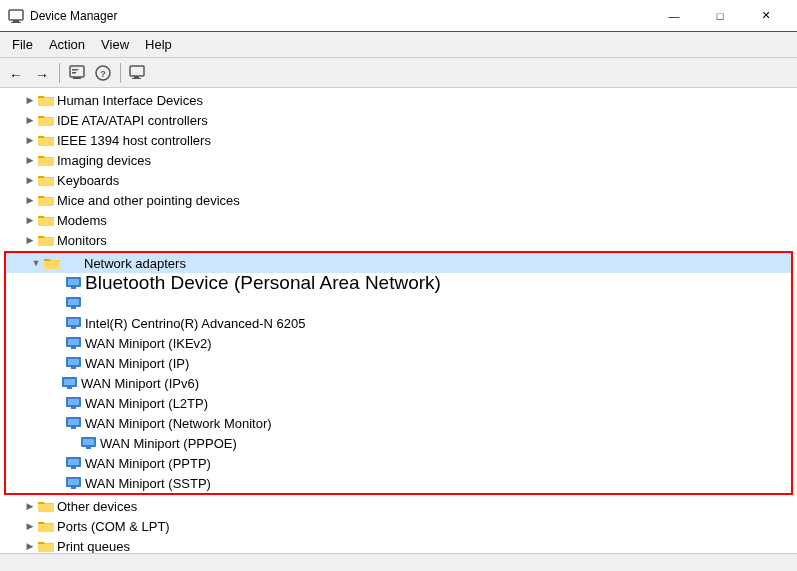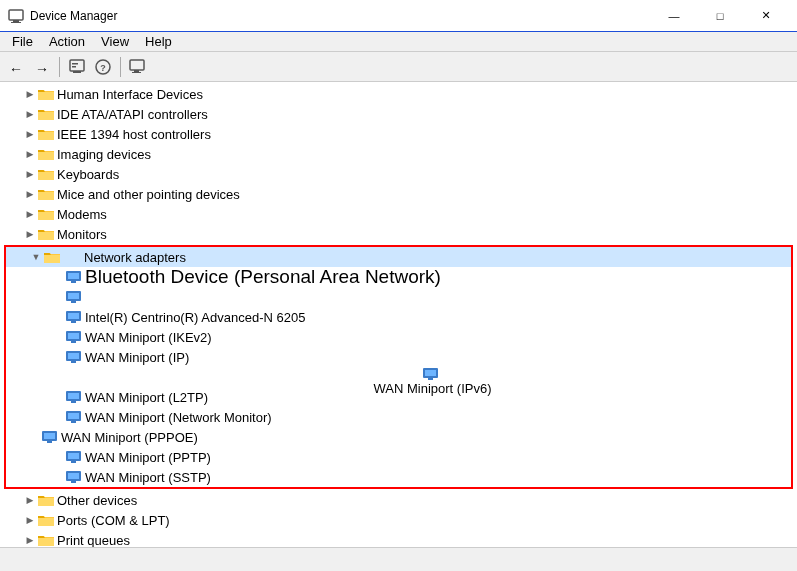--- a/index.html
+++ b/index.html
@@ -46,21 +46,21 @@
       align-items: center;
       justify-content: center;
       cursor: pointer;
       font-size: 11px;
       color: #000;
     }
 
     
     .menu-bar {
       background: #f0f0f0;
-      height: 20px;
+      height: 26px;
       display: flex;
       align-items: center;
       padding: 0 4px;
       border-bottom: 1px solid #ccc;
     }
     .menu-item {
       padding: 2px 8px;
       cursor: pointer;
       font-size: 13px;
       color: #000;
@@ -338,21 +338,21 @@
       <span style="display:inline-flex;width:16px;height:16px;"></span>
       <span style="display:inline-flex;align-items:center;margin-right:3px;">
             <svg width="16" height="14" viewBox="0 0 16 14">
       <rect x="0" y="1" width="15" height="10" rx="1" fill="#3B7BC8"></rect>
       <rect x="2" y="3" width="11" height="6" fill="#6EB5FF"></rect>
       <rect x="5" y="11" width="5" height="2" fill="#3B7BC8"></rect>
     </svg>
           </span>
       <span style="font-size:13px;">WAN Miniport (IP)</span>
     </div>
-        <div class="tree-item" style="padding-left:68px;flex-direction:column;">
+        <div class="tree-item" style="padding-left:40px;">
       <span style="display:inline-flex;width:16px;height:16px;"></span>
       <span style="display:inline-flex;align-items:center;margin-right:3px;">
             <svg width="16" height="14" viewBox="0 0 16 14">
       <rect x="0" y="1" width="15" height="10" rx="1" fill="#3B7BC8"></rect>
       <rect x="2" y="3" width="11" height="6" fill="#6EB5FF"></rect>
       <rect x="5" y="11" width="5" height="2" fill="#3B7BC8"></rect>
     </svg>
           </span>
       <span style="font-size:13px;">WAN Miniport (IPv6)</span>
     </div>
@@ -371,21 +371,21 @@
       <span style="display:inline-flex;width:16px;height:16px;"></span>
       <span style="display:inline-flex;align-items:center;margin-right:3px;">
             <svg width="16" height="14" viewBox="0 0 16 14">
       <rect x="0" y="1" width="15" height="10" rx="1" fill="#3B7BC8"></rect>
       <rect x="2" y="3" width="11" height="6" fill="#6EB5FF"></rect>
       <rect x="5" y="11" width="5" height="2" fill="#3B7BC8"></rect>
     </svg>
           </span>
       <span style="font-size:13px;">WAN Miniport (Network Monitor)</span>
     </div>
-        <div class="tree-item" style="padding-left:20px;">
+        <div class="tree-item" style="padding-left:59px;">
       <span style="display:inline-flex;width:16px;height:16px;"></span>
       <span style="display:inline-flex;align-items:center;margin-right:3px;">
             <svg width="16" height="14" viewBox="0 0 16 14">
       <rect x="0" y="1" width="15" height="10" rx="1" fill="#3B7BC8"></rect>
       <rect x="2" y="3" width="11" height="6" fill="#6EB5FF"></rect>
       <rect x="5" y="11" width="5" height="2" fill="#3B7BC8"></rect>
     </svg>
           </span>
       <span style="font-size:13px;">WAN Miniport (PPPOE)</span>
     </div>

